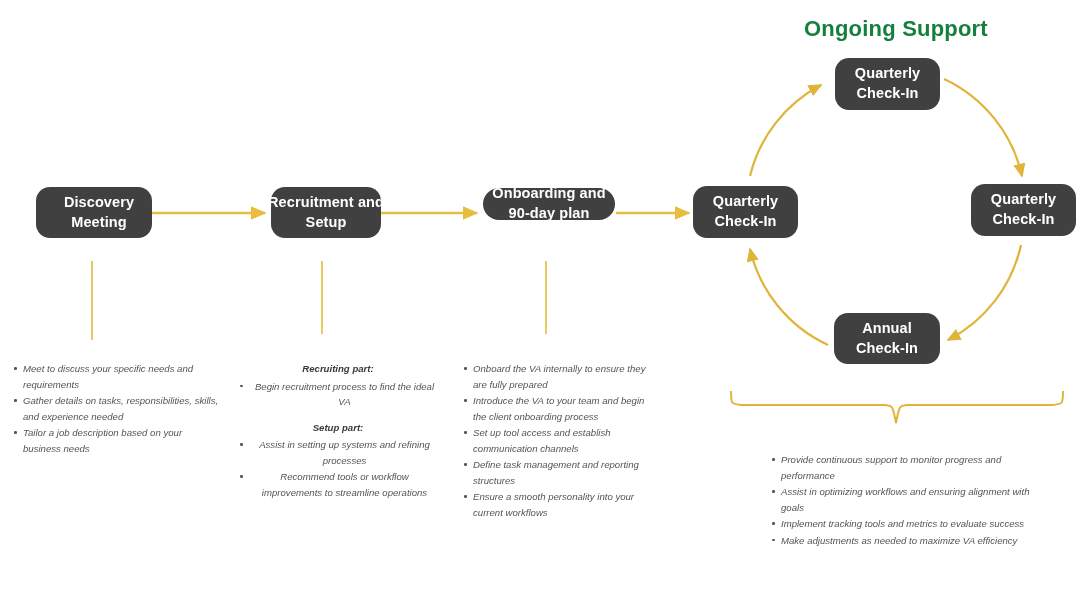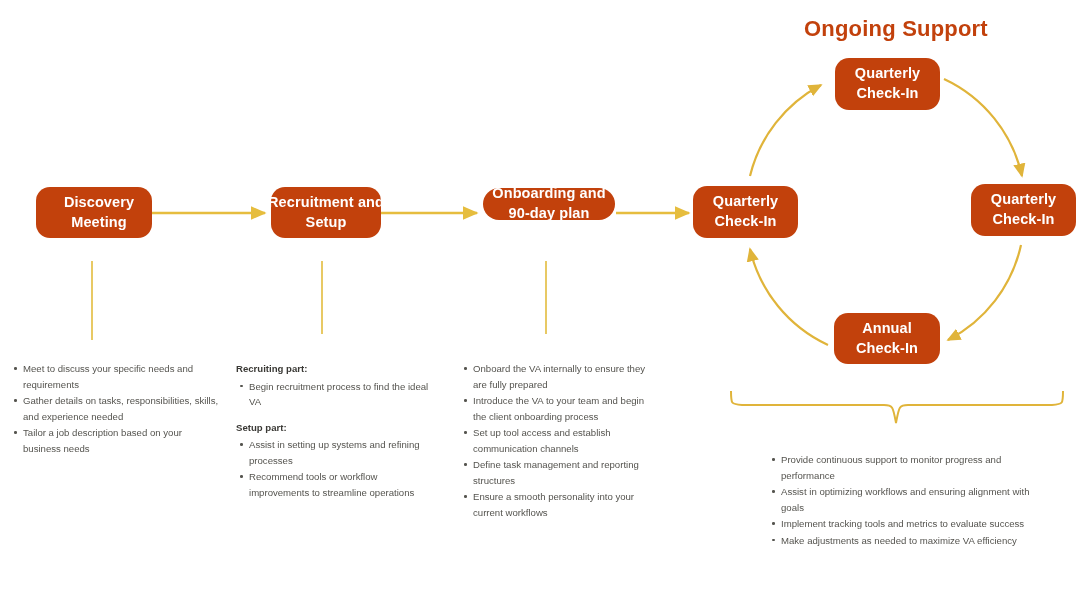--- a/index.html
+++ b/index.html
@@ -15,42 +15,42 @@
     position: relative;
     width: 1090px;
     height: 613px;
     background: #ffffff;
     overflow: hidden;
   }
 
   
   .node {
     position: absolute;
-    background: #c2410c;
+    background: #404040;
     border-radius: 14px;
     color: #ffffff;
     display: flex;
     flex-direction: column;
     align-items: center;
     justify-content: center;
     text-align: center;
     font-weight: bold;
     font-size: 14.5px;
     line-height: 1.35;
     letter-spacing: .1px;
     box-sizing: border-box;
     padding: 2px 6px;
     z-index: 5;
   }
   .node .l1, .node .l2 { display: block; white-space: nowrap; }
 
   
   .section-title {
     position: absolute;
-    color: #c2410c;
+    color: #15803d;
     font-weight: bold;
     font-size: 22px;
     letter-spacing: .2px;
     white-space: nowrap;
   }
 
   
   #wires {
     position: absolute;
     left: 0; top: 0;
@@ -60,20 +60,21 @@
     pointer-events: none;
   }
 
   
   .block {
     position: absolute;
     color: #55544f;
     font-size: 9.6px;
     line-height: 1.62;
     box-sizing: border-box;
+    font-style: italic;
   }
   .block .heading {
     font-weight: bold;
     color: #3a3935;
     margin: 0 0 2px 0;
     font-size: 9.6px;
   }
   .block ul {
     list-style: none;
     margin: 0 0 0 0;
@@ -179,21 +180,21 @@
   <div class="section-title" style="left:804px; top:16px;">Ongoing Support</div>
 
   <div class="block" style="left:10px; top:361px; width:212px;">
     <ul>
       <li>Meet to discuss your specific needs and requirements</li>
       <li>Gather details on tasks, responsibilities, skills, and experience needed</li>
       <li>Tailor a job description based on your business needs</li>
     </ul>
   </div>
 
-  <div class="block" style="left:236px; top:361px; width:204px;">
+  <div class="block" style="left:236px; top:361px; width:204px;text-align:center;">
     <div class="heading">Recruiting part:</div>
     <ul>
       <li>Begin recruitment process to find the ideal VA</li>
     </ul>
     <div class="gap"></div>
     <div class="heading">Setup part:</div>
     <ul>
       <li>Assist in setting up systems and refining processes</li>
       <li>Recommend tools or workflow improvements to streamline operations</li>
     </ul>

